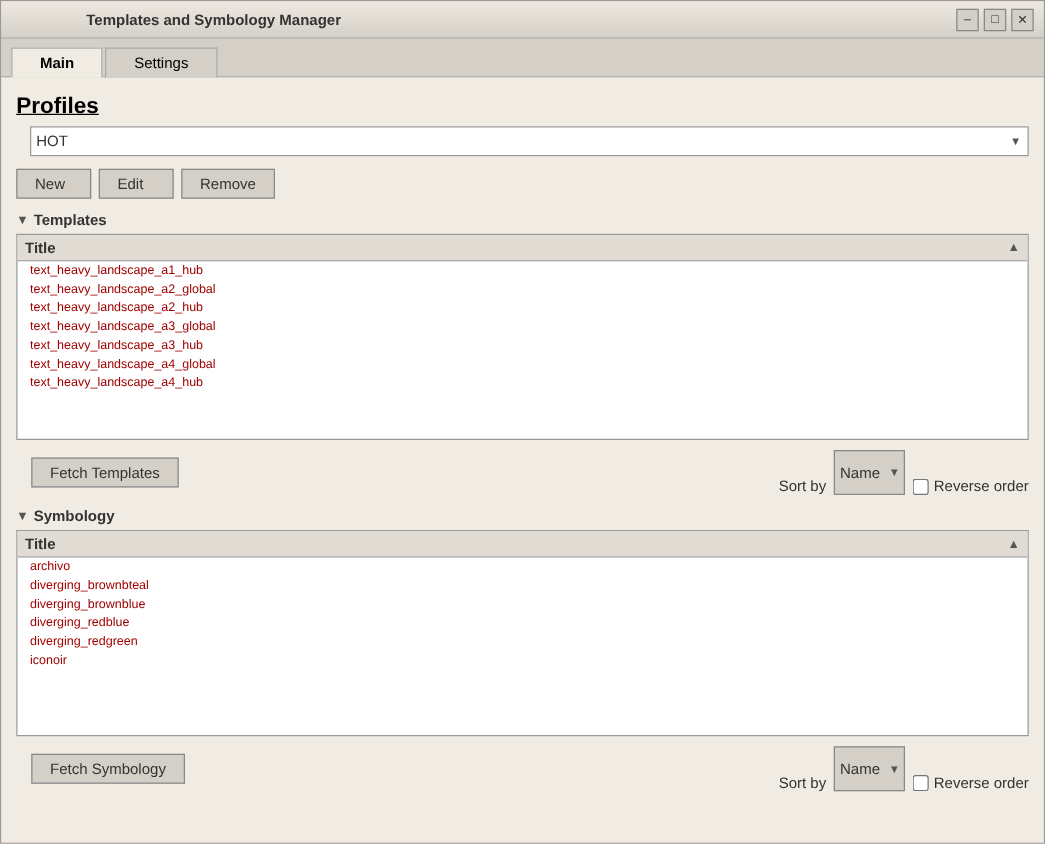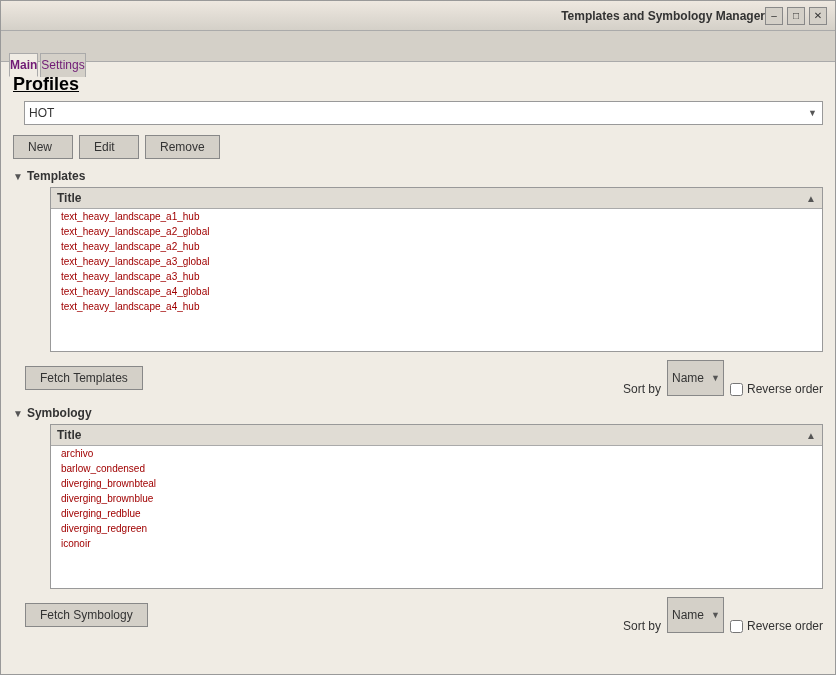--- a/index.html
+++ b/index.html
@@ -30,21 +30,21 @@
       justify-content: space-between;
       padding: 0 8px;
       border-bottom: 1px solid #aaa;
       flex-shrink: 0;
     }
     .title-bar-title {
       font-size: 12px;
       font-weight: bold;
       color: #333;
       flex: 1;
-      text-align: right;
+      text-align: left;
     }
     .title-bar-controls {
       display: flex;
       gap: 4px;
     }
     .title-bar-btn {
       width: 18px;
       height: 18px;
       background: #d4d0c8;
       border: 1px solid #888;
@@ -56,30 +56,30 @@
       color: #333;
     }
     .tab-bar {
       display: flex;
       background: #d4d0c8;
       padding: 6px 8px 0 8px;
       flex-shrink: 0;
       border-bottom: 1px solid #aaa;
     }
     .tab {
-      padding: 4px 0;
+      padding: 4px 22px;
       border: 1px solid #aaa;
       background: #d4d0c8;
       cursor: pointer;
       font-size: 12px;
-      color: #701a75;
+      color: #000000;
       margin-right: 2px;
       border-bottom: none;
       position: relative;
-      top: 16px;
+      top: 1px;
     }
     .tab.active {
       background: #f0ece4;
       border-bottom: 1px solid #f0ece4;
       font-weight: bold;
       z-index: 1;
     }
     .content {
       flex: 1;
       background: #f0ece4;
@@ -161,21 +161,20 @@
       font-size: 10px;
       color: #555;
     }
     .list-panel {
       background: white;
       border: 1px solid #999;
       height: 165px;
       display: flex;
       flex-direction: column;
       overflow: hidden;
-      margin-left: 37px;
     }
     .list-header {
       background: #e0dcd4;
       border-bottom: 1px solid #aaa;
       padding: 3px 6px;
       font-size: 12px;
       font-weight: bold;
       color: #333;
       display: flex;
       align-items: center;
@@ -325,21 +324,20 @@
         <span class="collapse-arrow">▼</span>
         <span>Symbology</span>
       </div>
       <div class="list-panel">
         <div class="list-header">
           <span>Title</span>
           <span style="font-size:10px;color:#555;">▲</span>
         </div>
         <div class="list-scroll">
           <div class="list-item">archivo</div>
-          <div class="list-item">barlow_condensed</div>
           <div class="list-item">diverging_brownbteal</div>
           <div class="list-item">diverging_brownblue</div>
           <div class="list-item">diverging_redblue</div>
           <div class="list-item">diverging_redgreen</div>
           <div class="list-item">iconoir</div>
         </div>
       </div>
       <div class="section-footer">
         <button class="btn">Fetch Symbology</button>
         <div class="sort-row">

